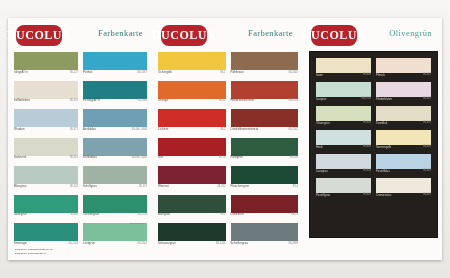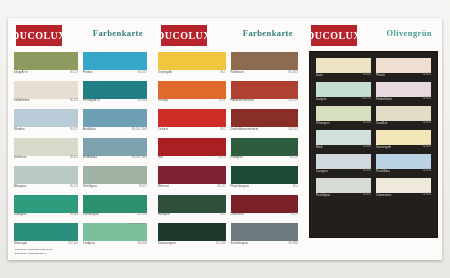--- a/index.html
+++ b/index.html
@@ -23,32 +23,31 @@
   .panel-2{left:145px;width:150px;background:#fcfbf9;}
   .panel-3{left:295px;width:139px;background:#fcfbf9;}
   .fold{position:absolute;top:0;bottom:0;width:1px;background:rgba(0,0,0,.10);}
   .fold-a{left:145px;}
   .fold-b{left:295px;}
 
   
   .hdr{position:absolute;left:0;right:0;top:0;height:34px;}
   .logo{
     position:absolute;left:8px;top:7px;
-    width:46px;height:21px;border-radius:0;
+    width:46px;height:21px;border-radius:8px;
     background:#b6232a;
-    color:#fff;font-size:10px;font-weight:bold;letter-spacing:.5px;
+    color:#fff;font-size:12px;font-weight:bold;letter-spacing:.5px;
     display:flex;align-items:center;justify-content:center;
     font-family:"Liberation Serif", serif;
   }
   .logo.on-dark{background:#b6232a;}
   .hdr-title{
     position:absolute;right:10px;top:10px;
     font-size:8.5px;color:#2f7f77;letter-spacing:.4px;
     font-family:"Liberation Serif", serif;
-    font-weight:bold;
   }
   .hdr-title.pastel{color:#4a9e95;}
 
   
   .grid{position:absolute;display:grid;}
   .g1{left:6px;top:34px;width:133px;grid-template-columns:repeat(2,1fr);
       grid-auto-rows:25.5px;column-gap:5px;row-gap:3px;}
   .g2{left:5px;top:34px;width:140px;grid-template-columns:repeat(2,1fr);
       grid-auto-rows:25.5px;column-gap:5px;row-gap:3px;}
   .cell{position:relative;}

